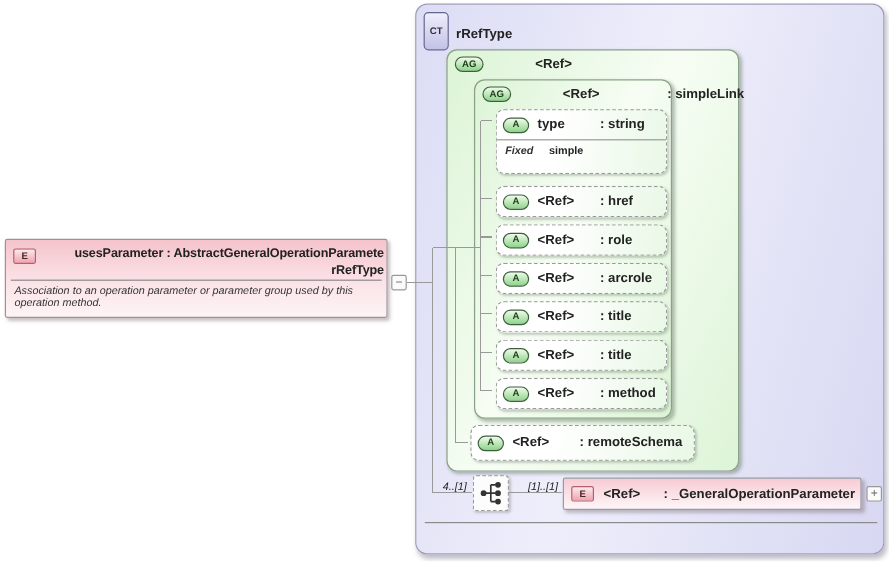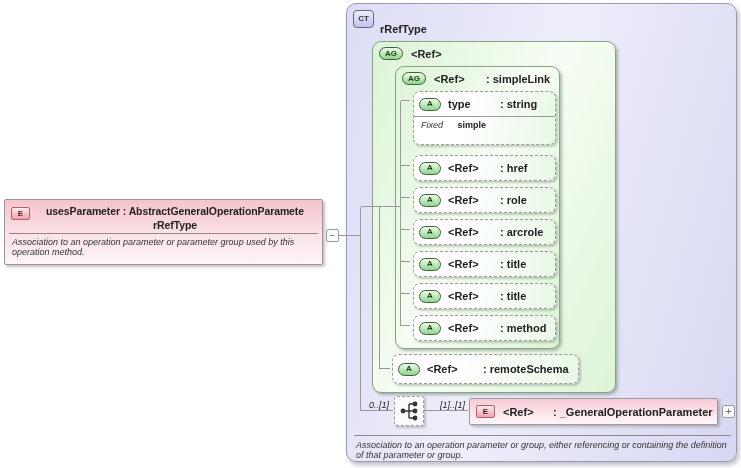--- a/index.html
+++ b/index.html
@@ -15,56 +15,56 @@
   .ct-head{position:absolute;left:6px;top:6px;display:flex;align-items:flex-start;}
   .ct-title{margin-left:6px;font-size:11px;font-weight:bold;color:#222;line-height:13px;}
 
   
   .ag{background:linear-gradient(115deg,#dcf4d6 0%,#f7fdf4 48%,#ddf4d7 100%);
       border:1px solid #8aa285;border-radius:9px;
       box-shadow:2px 2px 3px rgba(90,110,90,.45);}
   .ag-outer{left:25px;top:37px;width:244px;height:352px;}
   .ag-inner{left:22px;top:24px;width:165px;height:283px;}
   .head{display:flex;align-items:center;padding:5px 0 0 6px;
-        font-size:11px;font-weight:bold;color:#222;white-space:nowrap;}
+        font-size:11px;font-weight:bold;color:#222;white-space:nowrap;gap:35px;}
   .nm{margin-left:8px;width:52px;flex:none;}
   .tp{flex:none;}
 
   
   .attr{left:17px;width:143px;border:1px dashed #9a9a9a;border-radius:7px;
         background:linear-gradient(100deg,#ffffff 35%,#e9f8e6 100%);
         box-shadow:1.5px 1.5px 2px rgba(100,120,100,.35);}
   .attr-row{display:flex;align-items:center;height:24px;padding-left:5px;
             font-size:11px;font-weight:bold;color:#222;white-space:nowrap;}
   .attr .nm{margin-left:7px;}
   .facets{border-top:1px solid #9a9a9a;padding:3px 0 0 7px;font-size:9px;line-height:11px;}
-  .facet-label{display:inline-block;width:34px;font-style:italic;color:#333;}
+  .facet-label{display:inline-block;width:34px;font-style:italic;color:#333;font-weight:bold;}
   .facet-value{font-weight:bold;color:#222;}
   .remote{left:19px;top:312px;width:187px;height:30px;}
   .remote .attr-row{height:28px;}
 
   
   .bdg{display:inline-flex;align-items:center;justify-content:center;
        font-size:8px;font-weight:bold;box-sizing:border-box;flex:none;line-height:1;}
-  .bdg-ct{width:21px;height:18px;border:1px solid #66668c;border-radius:4px;
+  .bdg-ct{width:21px;height:32px;border:1px solid #66668c;border-radius:4px;
           background:linear-gradient(180deg,#eeeefc,#c2c2e8);color:#333;}
   .bdg-ag{width:24px;height:13px;border:1px solid #3f5e3f;border-radius:7px;
           background:linear-gradient(180deg,#effbe9,#8ed48a);color:#1e3c1e;}
   .bdg-a{width:22px;height:13px;border:1px solid #3f5e3f;border-radius:7px;
          background:linear-gradient(180deg,#effbe9,#8ed48a);color:#1e3c1e;}
   .bdg-e{width:19px;height:13px;border:1px solid #b2606e;border-radius:2px;
          background:linear-gradient(180deg,#fce9eb,#f1a3af);color:#40262a;}
 
   
   .elem-left{left:4px;top:199px;width:319px;height:66px;
        background:linear-gradient(180deg,#f5c3cc 0%,#fbe3e7 55%,#fdf4f5 100%);
        border:1px solid #a09098;border-radius:2px;
        box-shadow:2px 2px 3px rgba(120,100,105,.4);}
   .elem-left .bdg-e{position:absolute;left:6px;top:7px;}
-  .elem-title{position:absolute;left:25px;top:4px;width:290px;text-align:center;
+  .elem-title{position:absolute;left:25px;top:4px;width:290px;text-align:right;
        font-size:10.5px;font-weight:bold;color:#222;line-height:14px;letter-spacing:-.1px;}
   .hr{position:absolute;height:1px;background:#8a8a8a;}
   .desc{position:absolute;font-size:9px;font-style:italic;color:#333;line-height:10px;}
 
   .elem-child{left:122px;top:394px;width:249px;height:27px;
        background:linear-gradient(180deg,#f7cbd4 0%,#fceef1 80%,#fdf6f7 100%);
        border:1px solid #9a9aa0;border-radius:2px;
        box-shadow:2px 2px 3px rgba(120,100,105,.4);}
   .elem-child .attr-row{height:25px;padding-left:6px;}
   .elem-child .nm{width:50px;margin-left:8px;}
@@ -184,21 +184,21 @@
 
       <div class="box attr remote">
         <div class="attr-row">
           <span class="bdg bdg-a">A</span>
           <span class="nm" style="width:56px;">&lt;Ref&gt;</span>
           <span class="tp">: remoteSchema</span>
         </div>
       </div>
     </div>
 
-    <div class="box occ" style="left:22px;top:396px;">0..[1]</div>
+    <div class="box occ" style="left:22px;top:396px;">4..[1]</div>
 
     <div class="box seq">
       <svg width="28" height="28" viewBox="0 0 28 28">
         <path d="M9,14 H14 M14,7 V21 M14,7 H18 M14,14 H18 M14,21 H18" stroke="#333" stroke-width="1.4" fill="none"></path>
         <circle cx="8" cy="14" r="2.4" fill="#333"></circle>
         <circle cx="20" cy="7" r="2.4" fill="#333"></circle>
         <circle cx="20" cy="14" r="2.4" fill="#333"></circle>
         <circle cx="20" cy="21" r="2.4" fill="#333"></circle>
       </svg>
     </div>
@@ -209,21 +209,20 @@
       <div class="attr-row">
         <span class="bdg bdg-e">E</span>
         <span class="nm">&lt;Ref&gt;</span>
         <span class="tp">: _GeneralOperationParameter</span>
       </div>
     </div>
 
     <div class="box toggle" style="left:375px;top:401px;">+</div>
 
     <div class="hr" style="left:7px;top:431px;width:377px;"></div>
-    <div class="desc" style="left:9px;top:436px;width:372px;">Association to an operation parameter or group, either referencing or containing the definition of that parameter or group.</div>
   </div>
 
   <svg class="connectors" viewBox="0 0 741 468" shape-rendering="crispEdges">
     <path d="M339,235.5 H360
              M360.5,206.5 V411
              M360.5,206.5 H400
              M379.5,206.5 V368.5
              M379.5,368.5 H390
              M400.5,100.5 V325.5
              M400.5,100.5 H410

